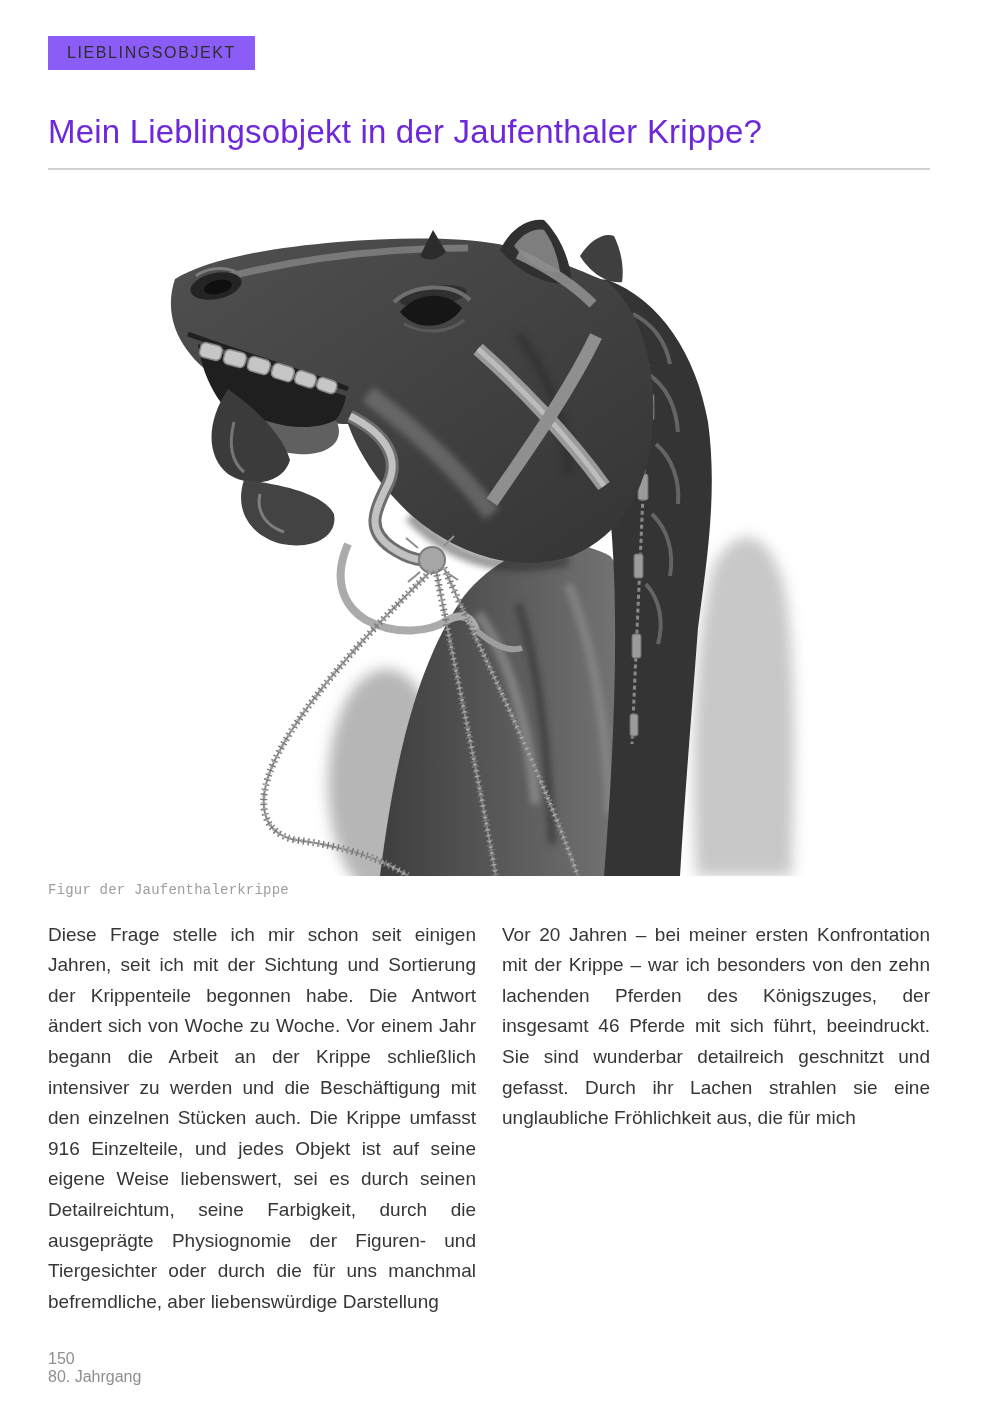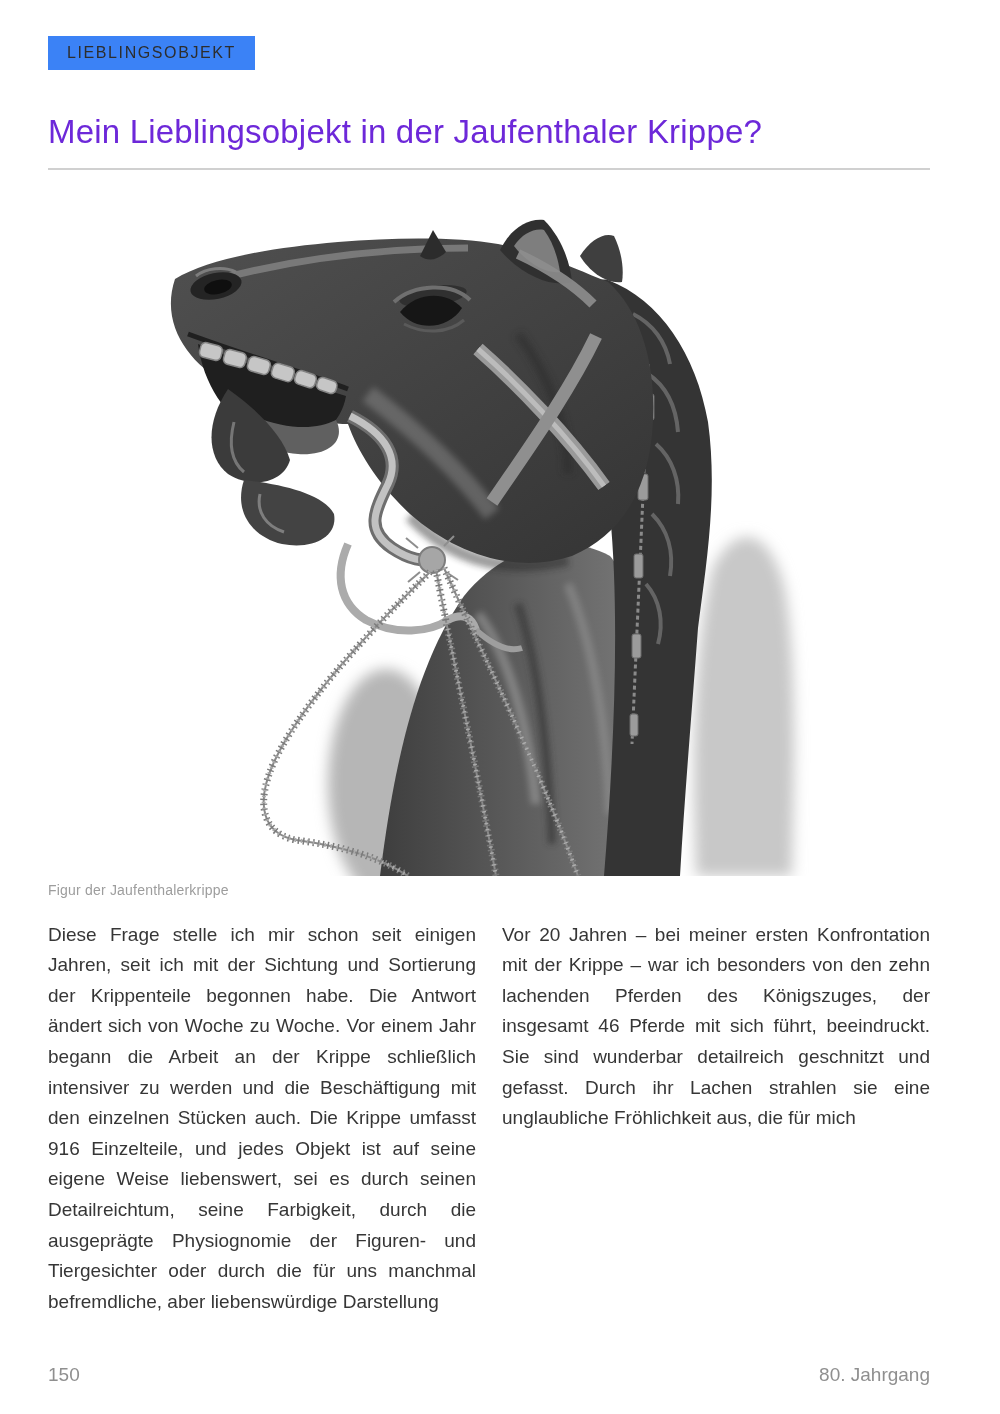--- a/index.html
+++ b/index.html
@@ -1,35 +1,35 @@
 <!DOCTYPE html>
 <html lang="de"><head>
 <meta charset="utf-8">
 <style>
   html,body{margin:0;padding:0;background:#ffffff;}
   body{width:1000px;height:1414px;overflow:hidden;
        font-family:"Liberation Sans","DejaVu Sans",sans-serif;color:#3a3a3a;}
   .page{position:relative;width:1000px;height:1414px;box-sizing:border-box;
         padding:36px 70px 0 48px;}
-  .tag{display:inline-block;background:#3b82f6;color:#2d2d2d;
+  .tag{display:inline-block;background:#8b5cf6;color:#2d2d2d;
        font-size:16px;font-weight:400;letter-spacing:1.6px;
        padding:8px 19px 8px 19px;}
   h1.title{margin:42px 0 0 0;font-size:33px;line-height:1.2;font-weight:400;
        color:#6d28d9;letter-spacing:.2px;}
   .rule{border:none;border-top:2px solid #d0d0d0;margin:16px 0 0 0;}
-  figure{margin:14px 0 0 0;padding:0;}
+  figure{margin:14px 0 0 0;padding:0;font-family:Liberation Mono, monospace;}
   figure svg{display:block;}
   figcaption{font-size:14px;color:#9d9d9d;margin-top:6px;letter-spacing:.2px;}
   .columns{display:flex;gap:26px;margin-top:22px;}
   .col{flex:1 1 0;min-width:0;}
   .col p{margin:0 0 11px 0;font-size:19px;line-height:30.6px;
          text-align:justify;color:#363636;hyphens:none;}
   .footer{position:absolute;left:48px;right:70px;bottom:28px;
           display:flex;justify-content:space-between;
-          font-size:19px;color:#8f8f8f;}
+          font-size:16px;color:#8f8f8f;flex-direction:column;}
 </style>
 </head>
 <body>
 
 <div class="page">
 
   <header>
     <div class="tag">LIEBLINGSOBJEKT</div>
     <h1 class="title">Mein Lieblingsobjekt in der Jaufenthaler Krippe?</h1>
     <hr class="rule">

